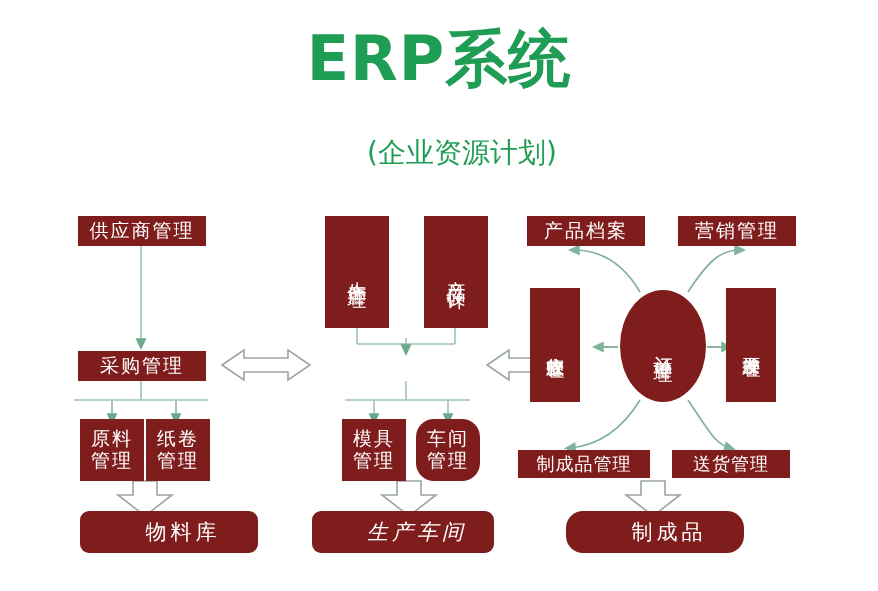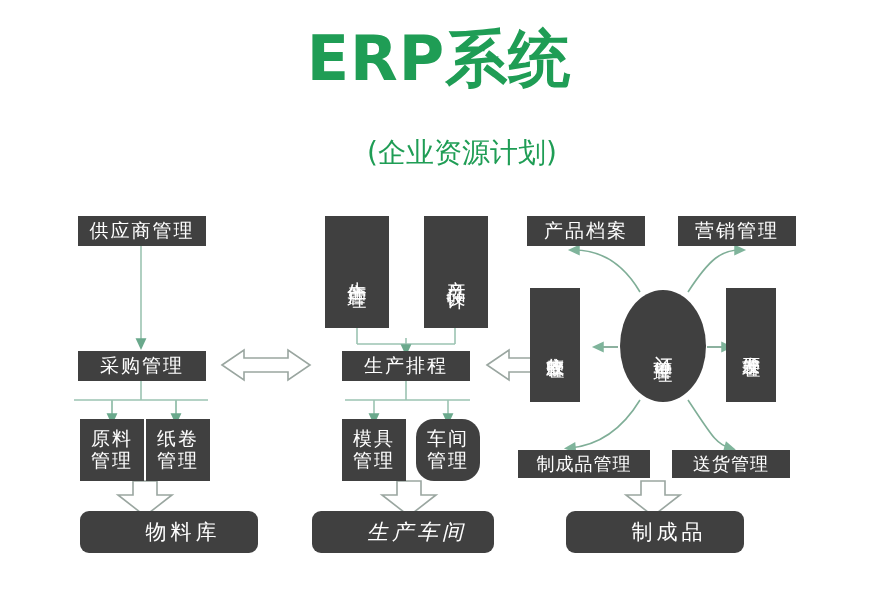--- a/index.html
+++ b/index.html
@@ -29,21 +29,21 @@
     color:#1f9d55;
     padding-left:46px;
     box-sizing:border-box;
     white-space:nowrap;
     margin-top:16px;
   }
 
   
   .node{
     position:absolute;
-    background:#404040;
+    background:#7f1d1d;
     color:#ffffff;
     display:flex;
     align-items:center;
     justify-content:center;
     text-align:center;
     box-sizing:border-box;
     font-size:19px;
     letter-spacing:2px;
     line-height:1.15;
     white-space:nowrap;
@@ -139,21 +139,20 @@
   <div class="node two-line" style="left:80px;top:419px;width:64px;height:62px;">原料管理</div>
 
   <div class="node two-line" style="left:146px;top:419px;width:64px;height:62px;">纸卷管理</div>
 
   <div class="node round" style="left:80px;top:511px;width:178px;height:42px;">物料库</div>
 
   <div class="node vert" style="left:325px;top:216px;width:64px;height:112px;">生产管理</div>
 
   <div class="node vert" style="left:424px;top:216px;width:64px;height:112px;">产品设计</div>
 
-  <div class="node" style="left:342px;top:351px;width:128px;height:30px;">生产排程</div>
 
   <div class="node two-line" style="left:342px;top:419px;width:64px;height:62px;">模具管理</div>
 
   <div class="node two-line" style="left:416px;top:419px;width:64px;height:62px;border-radius:18px;">车间管理</div>
 
   <div class="node round" style="left:312px;top:511px;width:182px;height:42px;font-style:italic;">生产车间</div>
 
   <div class="node" style="left:527px;top:216px;width:118px;height:30px;">产品档案</div>
 
   <div class="node" style="left:678px;top:216px;width:118px;height:30px;">营销管理</div>
@@ -161,15 +160,15 @@
   <div class="node vert small" style="left:530px;top:288px;width:50px;height:114px;">应收款管理</div>
 
   <div class="node ellipse" style="left:620px;top:290px;width:86px;height:112px;font-size:19px;">订单管理</div>
 
   <div class="node vert small" style="left:726px;top:288px;width:50px;height:114px;">发票管理</div>
 
   <div class="node small" style="left:518px;top:450px;width:132px;height:28px;">制成品管理</div>
 
   <div class="node small" style="left:672px;top:450px;width:118px;height:28px;">送货管理</div>
 
-  <div class="node round" style="left:566px;top:511px;width:178px;height:42px;">制成品</div>
+  <div class="node round" style="left:566px;top:511px;width:178px;height:42px;border-radius:17px;">制成品</div>
 
 </div>
 
 </body></html>

